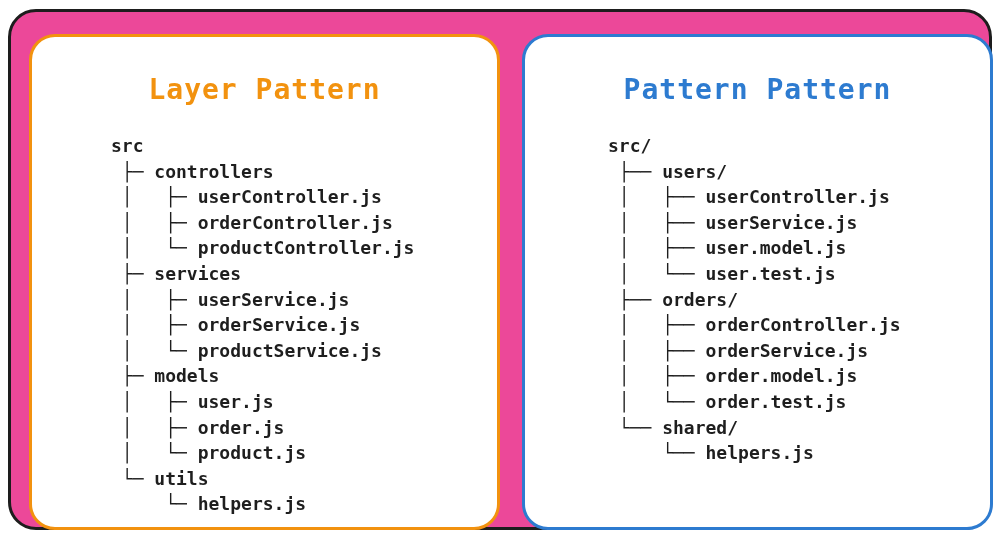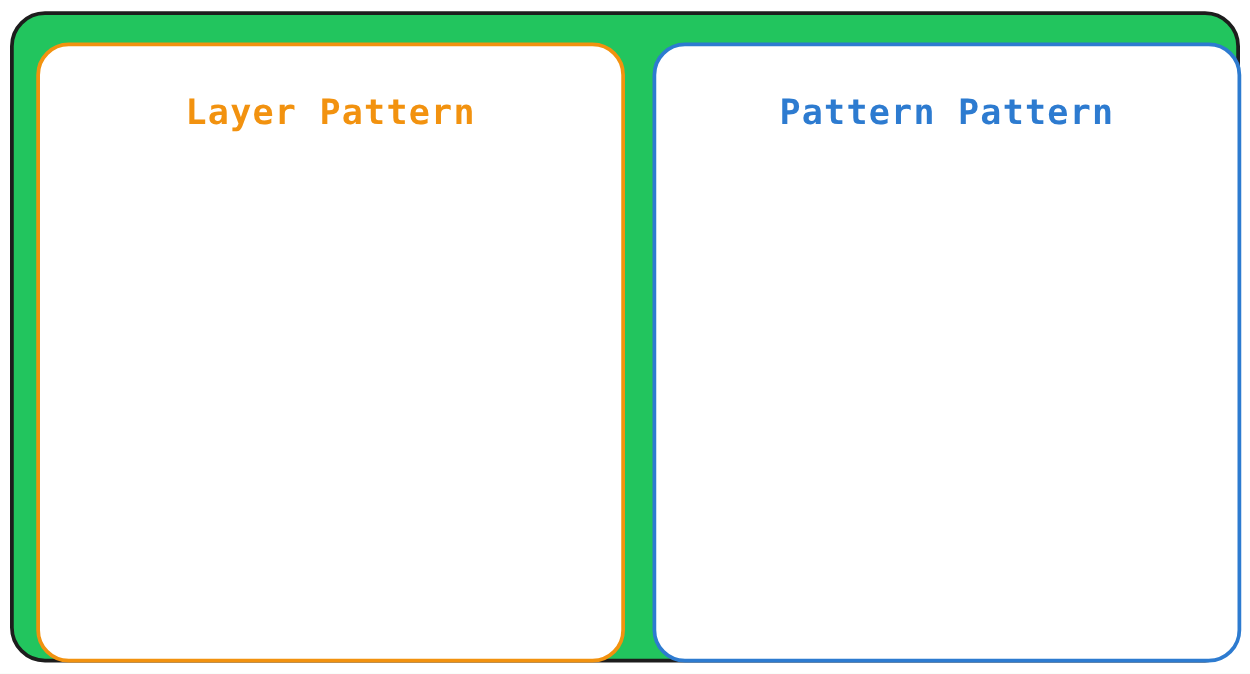--- a/index.html
+++ b/index.html
@@ -18,21 +18,21 @@
     overflow: hidden;
   }
   .outer-frame {
     position: absolute;
     left: 8px;
     top: 9px;
     right: 8px;
     bottom: 9px;
     border: 3px solid var(--frame-color, #1d1d1d);
     border-radius: 28px;
-    background: #22c55e;
+    background: #ec4899;
   }
   .panel {
     position: absolute;
     top: 22px;
     height: 496px;
     width: 471px;
     border: 3px solid var(--accent, #888);
     border-radius: 26px;
     background: #ffffff;
     box-sizing: border-box;
@@ -63,20 +63,48 @@
   .panel.right .tree { left: 83px; }
 </style>
 </head>
 <body>
 
 <div class="stage">
   <div class="outer-frame">
 
     <div class="panel left" style="--accent: #F2920F;">
       <h2 class="panel-title">Layer Pattern</h2>
+      <pre class="tree">src
+ ├─ controllers
+ │   ├─ userController.js
+ │   ├─ orderController.js
+ │   └─ productController.js
+ ├─ services
+ │   ├─ userService.js
+ │   ├─ orderService.js
+ │   └─ productService.js
+ ├─ models
+ │   ├─ user.js
+ │   ├─ order.js
+ │   └─ product.js
+ └─ utils
+     └─ helpers.js</pre>
     </div>
 
     <div class="panel right" style="--accent: #2D7BD0;">
       <h2 class="panel-title">Pattern Pattern</h2>
+      <pre class="tree">src/
+ ├── users/
+ │   ├── userController.js
+ │   ├── userService.js
+ │   ├── user.model.js
+ │   └── user.test.js
+ ├── orders/
+ │   ├── orderController.js
+ │   ├── orderService.js
+ │   ├── order.model.js
+ │   └── order.test.js
+ └── shared/
+     └── helpers.js</pre>
     </div>
 
   </div>
 </div>
 
 </body></html>

